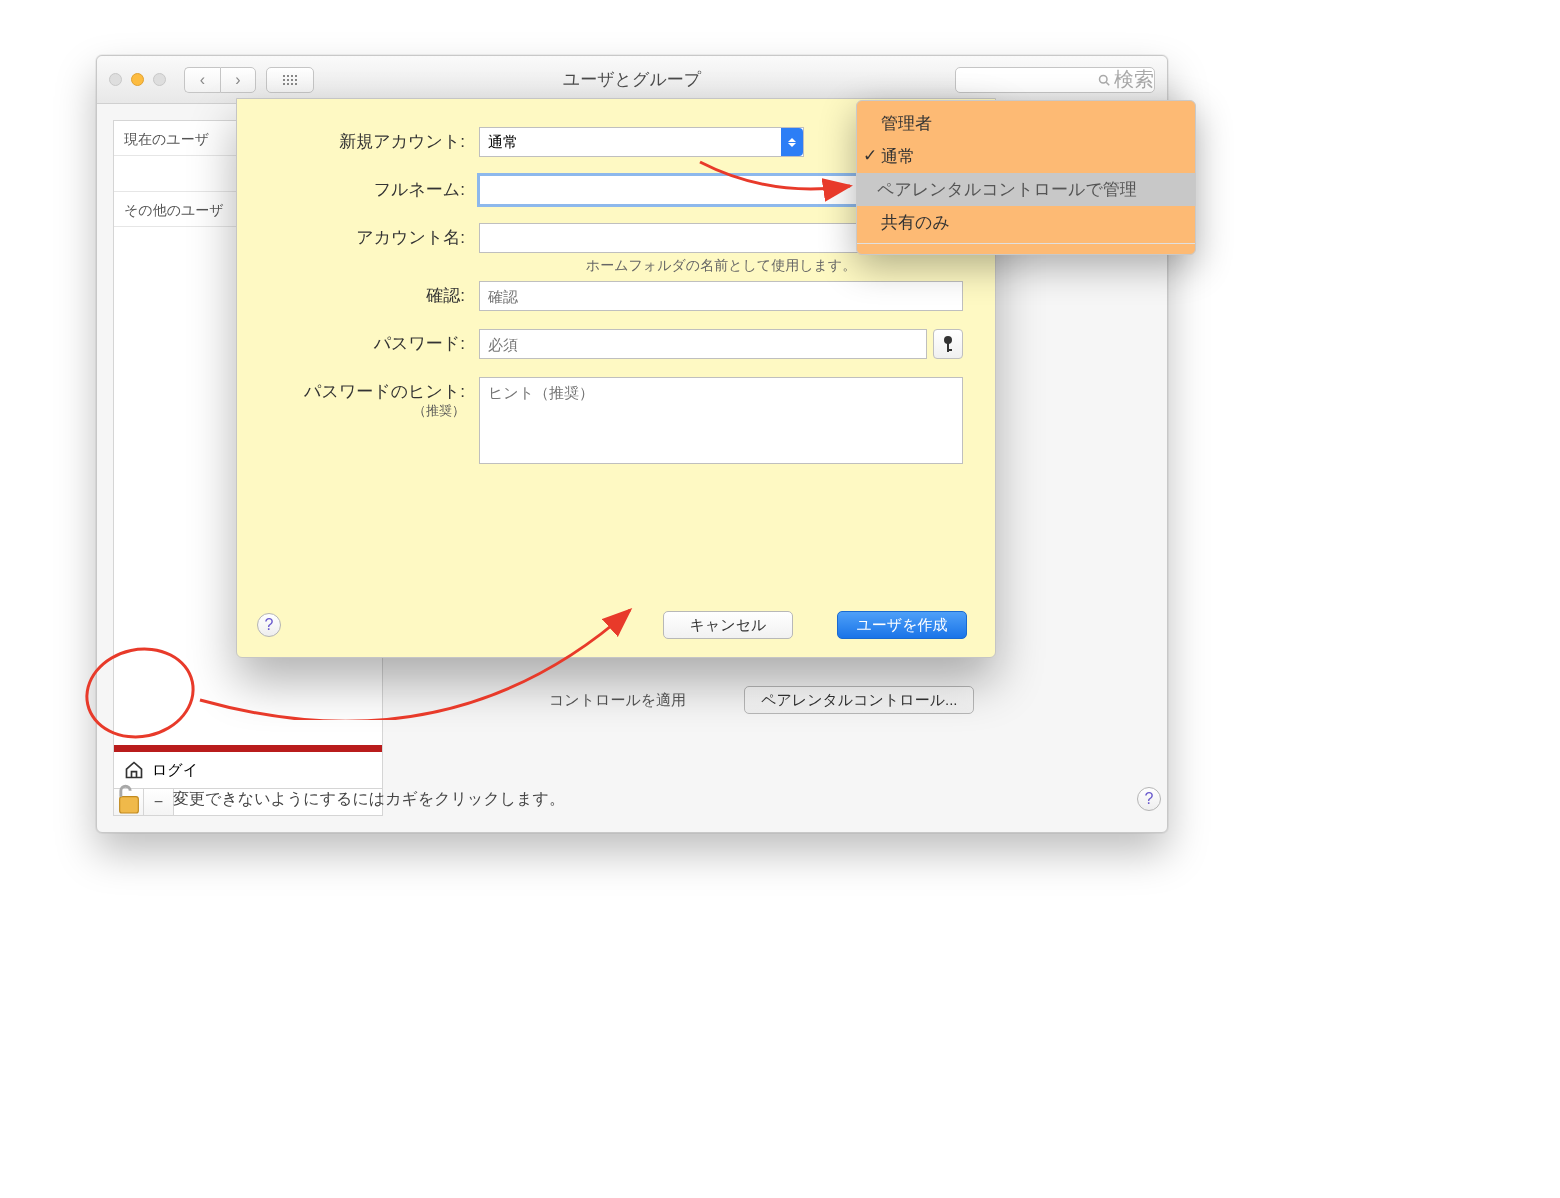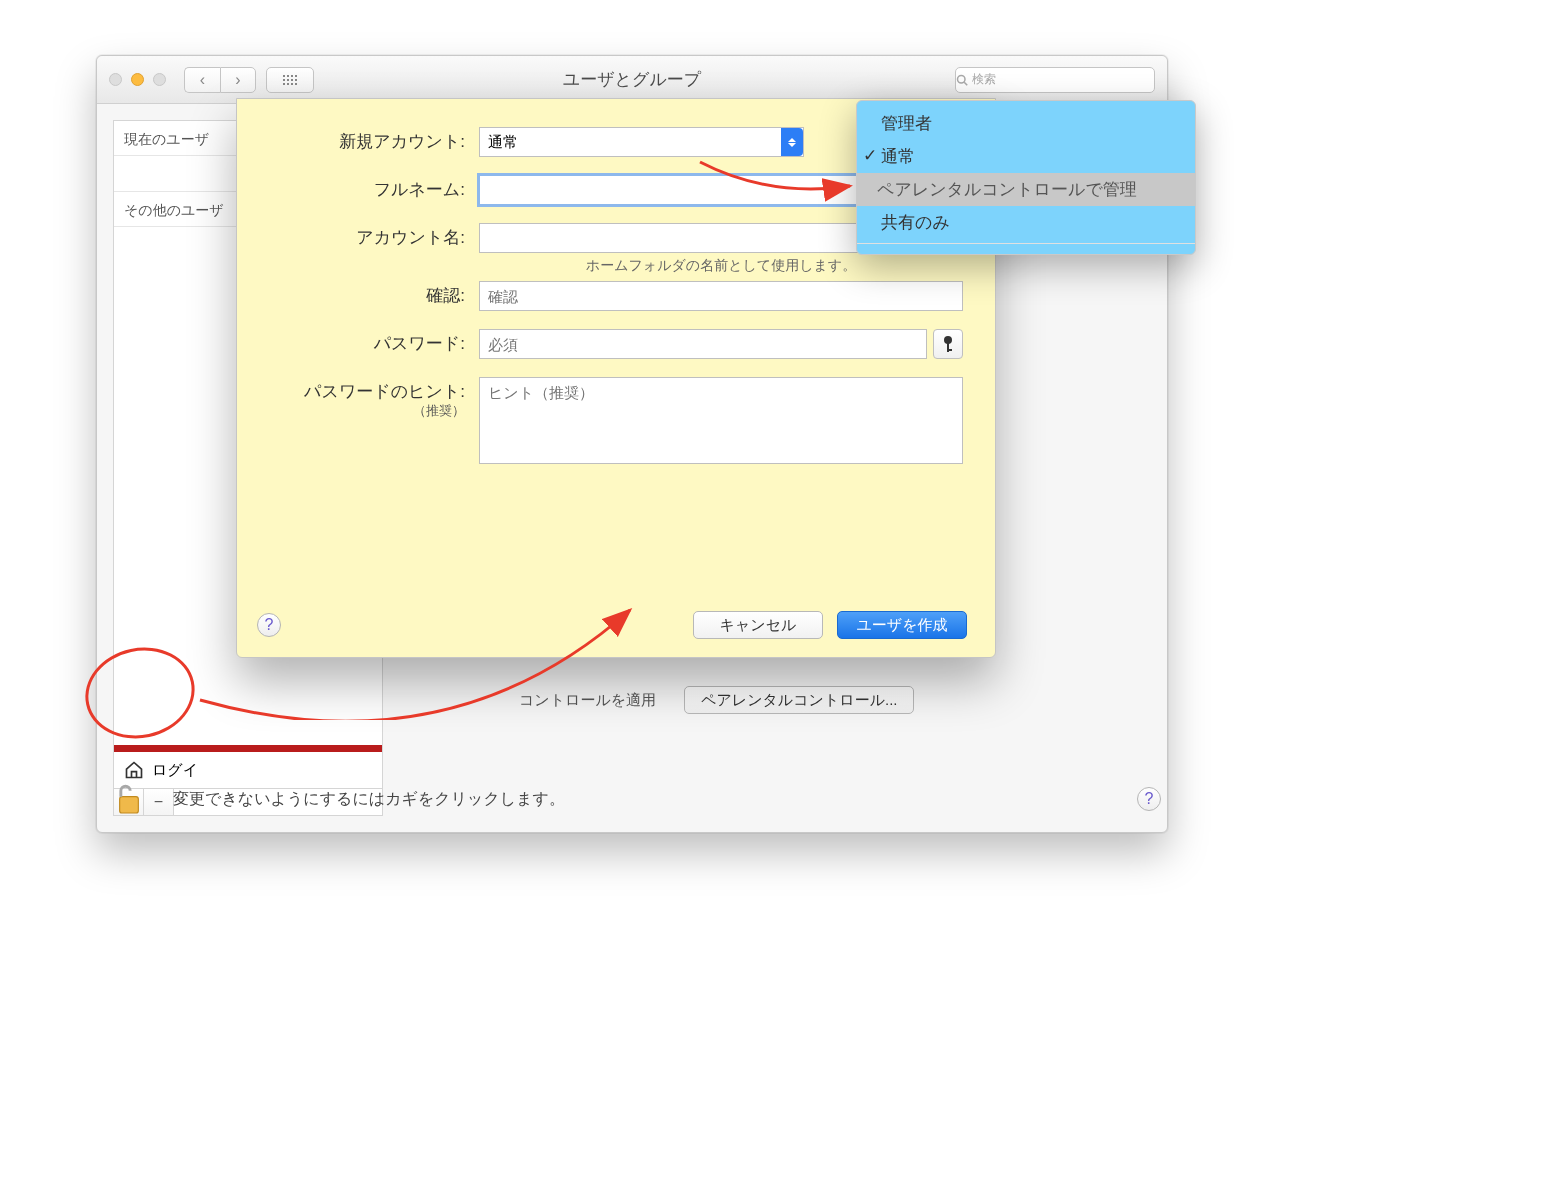--- a/index.html
+++ b/index.html
@@ -24,37 +24,37 @@
 .navbtn { width: 36px; height: 26px; background: linear-gradient(#fff,#f2f2f2);
   border: 1px solid #c5c5c5; color: #888; font-size: 16px; text-align:center; line-height:24px; }
 .navbtn:first-child { border-radius: 5px 0 0 5px; border-right: none; }
 .navbtn:last-child { border-radius: 0 5px 5px 0; }
 .gridbtn { margin-left: 10px; width: 48px; height: 26px; background: linear-gradient(#fff,#f2f2f2);
   border: 1px solid #c5c5c5; border-radius: 5px; display:flex; align-items:center; justify-content:center; }
 .gridicon { display:grid; grid-template-columns:repeat(4,2px); grid-template-rows:repeat(3,2px); gap:2px; }
 .gridicon span { background:#888; width:2px; height:2px; }
 .wtitle { position:absolute; left:50%; transform:translateX(-50%); font-size:17px; color:#4a4a4a; }
 .search { margin-left:auto; width: 200px; height: 26px; background:#fff;
-  border:1px solid #c5c5c5; border-radius:5px; display:flex; align-items:center; justify-content:flex-start;
-  color:#aaa; font-size:12px; gap:4px; }
+  border:1px solid #c5c5c5; border-radius:5px; display:flex; align-items:center; justify-content:flex-end;
+  color:#aaa; font-size:20px; gap:4px; }
 .search svg { width:12px; height:12px; }
 
 .content { position: relative; padding: 16px; display:flex; height: calc(100% - 48px); }
 .sidebar { width: 270px; background:#fff; border:1px solid #d5d5d5; display:flex; flex-direction:column; }
 .sidebar-header { font-size:14px; color:#555; padding:10px 10px 6px; border-bottom:1px solid #e6e6e6; }
 .sidebar-body { flex: 1; }
 .login-opt { display:flex; align-items:center; gap:8px; padding: 8px 10px; border-top:7px solid #b91c1c; font-size:15px; }
 .addremove { display:flex; border-top:1px solid #d5d5d5; }
 .addremove button { width:30px; height:26px; border:none; border-right:1px solid #d5d5d5;
   background: linear-gradient(#fff,#f4f4f4); font-size:16px; color:#555; }
 
 .mainarea { flex:1; padding: 10px 20px; }
 .below-btns { position:absolute; left:406px; top:582px; display:flex; gap:12px; }
 .macbtn { height:28px; padding:0 16px; background:linear-gradient(#fff,#f1f1f1);
-  border:1px solid #b8b8b8; border-radius:5px; font-size:15px; color:#333; }
+  border:1px solid #b8b8b8; border-radius:5px; font-size:15px; color:#333;margin-left:30px; }
 
 .footer { position:absolute; bottom: 16px; left: 18px; right: 6px; display:flex; align-items:center; gap:30px; font-size:16px; color:#444; }
 .helpbtn { margin-left:auto; width:24px; height:24px; border-radius:50%; border:1px solid #b5b5b5;
   background:linear-gradient(#fff,#eee); color:#6a5acd; font-size:16px; text-align:center; line-height:22px; }
 
 .sheet {
   position:absolute; left:236px; top:98px; width:760px; height:560px;
   background:#fef9c3; border:1px solid #c5c5c5; border-radius:0 0 6px 6px;
   box-shadow: 0 24px 48px rgba(0,0,0,0.3);
   padding: 28px 32px 20px;
@@ -77,21 +77,21 @@
 .hint { font-size:14px; color:#666; margin-top:4px; text-align:center; }
 .keybtn { width:30px; height:30px; border:1px solid #bfbfbf; background:linear-gradient(#fff,#f0f0f0);
   margin-left:6px; border-radius:4px; display:flex; align-items:center; justify-content:center; }
 
 .sheet-footer { position:absolute; bottom:18px; left:20px; right:28px; display:flex; align-items:center; }
 .sheet-footer .macbtn { min-width: 130px; }
 .primary { background: linear-gradient(#4ea0f8,#1a74e8); color:#fff; border-color:#1a6ad0; }
 
 .dropdown {
   position:absolute; left:856px; top:100px; width:340px;
-  background:#7dd3fc; border:1px solid #c9c9c9; border-radius:6px;
+  background:#fdba74; border:1px solid #c9c9c9; border-radius:6px;
   box-shadow: 0 12px 36px rgba(0,0,0,0.3);
   padding: 6px 0;
 }
 .dropdown .item { padding: 5px 24px; font-size:17px; color:#333; position:relative; }
 .dropdown .item.sel { background:#c8c8c8; color:#555;padding-left:20px; }
 .dropdown .check { position:absolute; left:6px; }
 .dropdown hr { border:none; border-top:1px solid #e0e0e0; margin:4px 0; }
 
 .annot { position:absolute; pointer-events:none; }
 .circle-annot { left: 85px; top: 648px; width: 110px; height: 90px; border:3px solid #e83a2a; border-radius:50%; transform:rotate(-12deg); }

